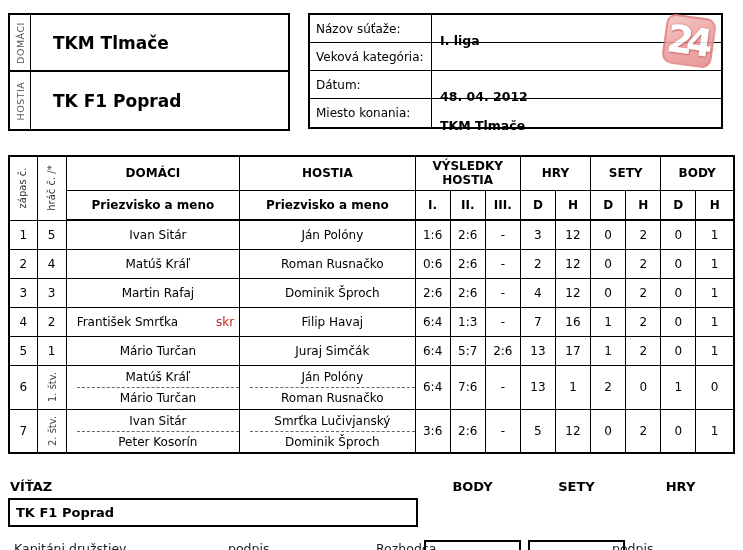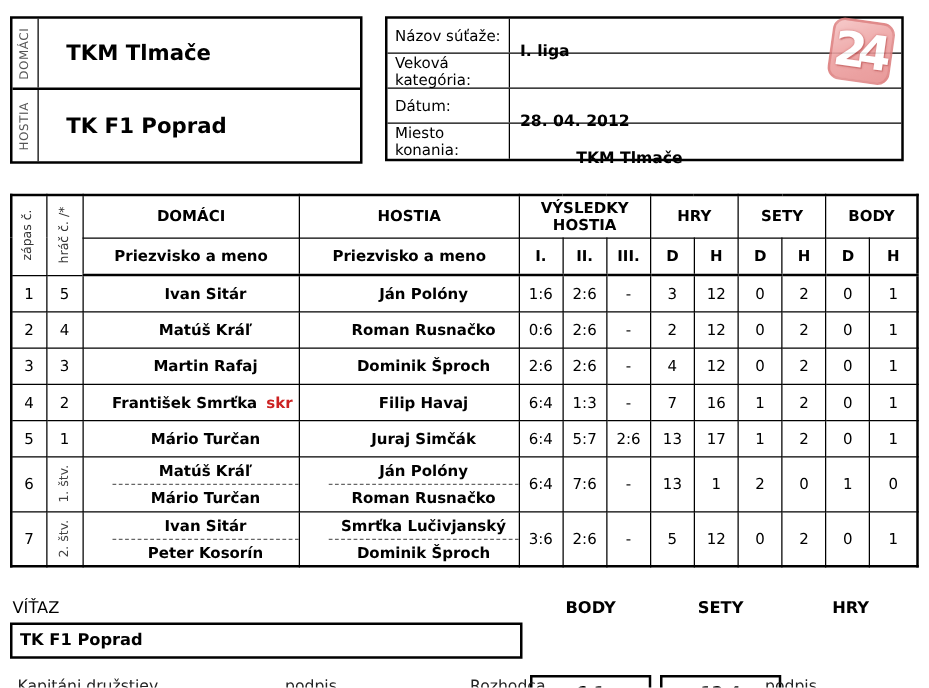--- a/index.html
+++ b/index.html
@@ -15,22 +15,22 @@
   .side-label-cell { width:21px; border-right:1px solid #000; position:relative; }
   .side-label { position:absolute; left:50%; top:50%;
     transform:translate(-50%,-50%) rotate(-90deg); white-space:nowrap;
     font-size:9.5px; color:#555; letter-spacing:.5px; }
   .team-name { flex:1; display:flex; align-items:center; padding-left:22px;
     font-size:17px; font-weight:bold; }
 
   
   .info-table { left:308px; top:13px; width:415px; border:2px solid #000; }
   .info-row { display:flex; height:28px; border-bottom:1px solid #000; }
-  .info-row:last-child { border-bottom:none;gap:45px; }
-  .info-label { width:98px; border-right:1px solid #000; display:flex;
+  .info-row:last-child { border-bottom:none; }
+  .info-label { width:122px; border-right:1px solid #000; display:flex;
     align-items:center; padding-left:6px; font-size:12px; }
   .info-value { flex:1; display:flex; align-items:center; padding-left:8px;
     font-size:12.5px; font-weight:bold;margin-top:24px; }
 
   
   .logo24 { left:664px; top:16px; width:50px; height:50px;
     transform:rotate(8deg); border-radius:10px;
     background:linear-gradient(150deg,#f5c3c3 0%,#eda0a0 45%,#e68c8c 100%);
     border:2px solid rgba(214,110,110,.65); opacity:.88;
     display:flex; align-items:center; justify-content:center; }
@@ -42,34 +42,34 @@
   table.mt { left:8px; top:155px; position:absolute; width:727px;
     border-collapse:collapse; table-layout:fixed; border:2px solid #000; }
   table.mt th, table.mt td { border:1px solid #000; font-size:12px;
     text-align:center; vertical-align:middle; overflow:hidden; }
   table.mt thead tr.h1 { height:34px; }
   table.mt thead tr.h2 { height:30px;margin-top:10px; }
   table.mt thead tr.h2 th { border-bottom-width:2px; }
   table.mt th { font-weight:bold; line-height:1.2; }
   table.mt tbody tr { height:29px; }
   table.mt tbody tr.dbl { height:44px; }
-  td.name, th.name { text-align:left; padding-left:23px; font-size:12.5px; font-weight:bold; }
+  td.name, th.name { text-align:left; padding-left:10px; font-size:12.5px; font-weight:normal; }
   .rot-cell { position:relative; }
   .rot { position:absolute; left:50%; top:50%;
     transform:translate(-50%,-50%) rotate(-90deg); white-space:nowrap;
     font-size:10px; font-weight:normal; color:#333; }
   .rot.sm { font-size:10px; color:#444; }
   .nline { display:flex; align-items:center; justify-content:space-between; padding-right:5px; }
   .note { color:#cc2222; font-size:12px; }
   .dual .l1 { border-bottom:1px dashed #666; padding:3px 0 3px 0; }
   .dual .l2 { padding:3px 0 2px 0; }
   td.dualcell { padding-top:0; padding-bottom:0; }
 
   
-  .vitaz-label { left:10px; top:479px; font-size:13px; font-weight:normal; }
+  .vitaz-label { left:10px; top:479px; font-size:13px; font-weight:bold; }
   .sum-label { top:479px; font-size:13px; font-weight:bold; text-align:center; width:97px; }
   .sum-box { top:498px; height:29px; border:2px solid #000; display:flex;
     align-items:center; font-size:13px; font-weight:bold; }
   .winner-box { left:8px; width:410px; padding-left:6px; }
   .val-box { justify-content:center; width:97px;margin-top:42px; }
 
   
   .footer-line { left:0; top:541px; width:743px; font-size:12.5px; color:#222; white-space:nowrap; }
   .footer-line span { position:absolute; }
 </style>
@@ -96,21 +96,21 @@
   <div class="abs info-table">
     <div class="info-row">
       <div class="info-label">Názov súťaže:</div>
       <div class="info-value">I. liga</div>
     </div>
     <div class="info-row">
       <div class="info-label">Veková kategória:</div>
     </div>
     <div class="info-row">
       <div class="info-label">Dátum:</div>
-      <div class="info-value">28. 04. 2012</div>
+      <div class="info-value">48. 04. 2012</div>
     </div>
     <div class="info-row">
       <div class="info-label">Miesto konania:</div>
       <div class="info-value">TKM Tlmače</div>
     </div>
   </div>
 
   <div class="abs logo24">
     <span>24</span>
   </div>

